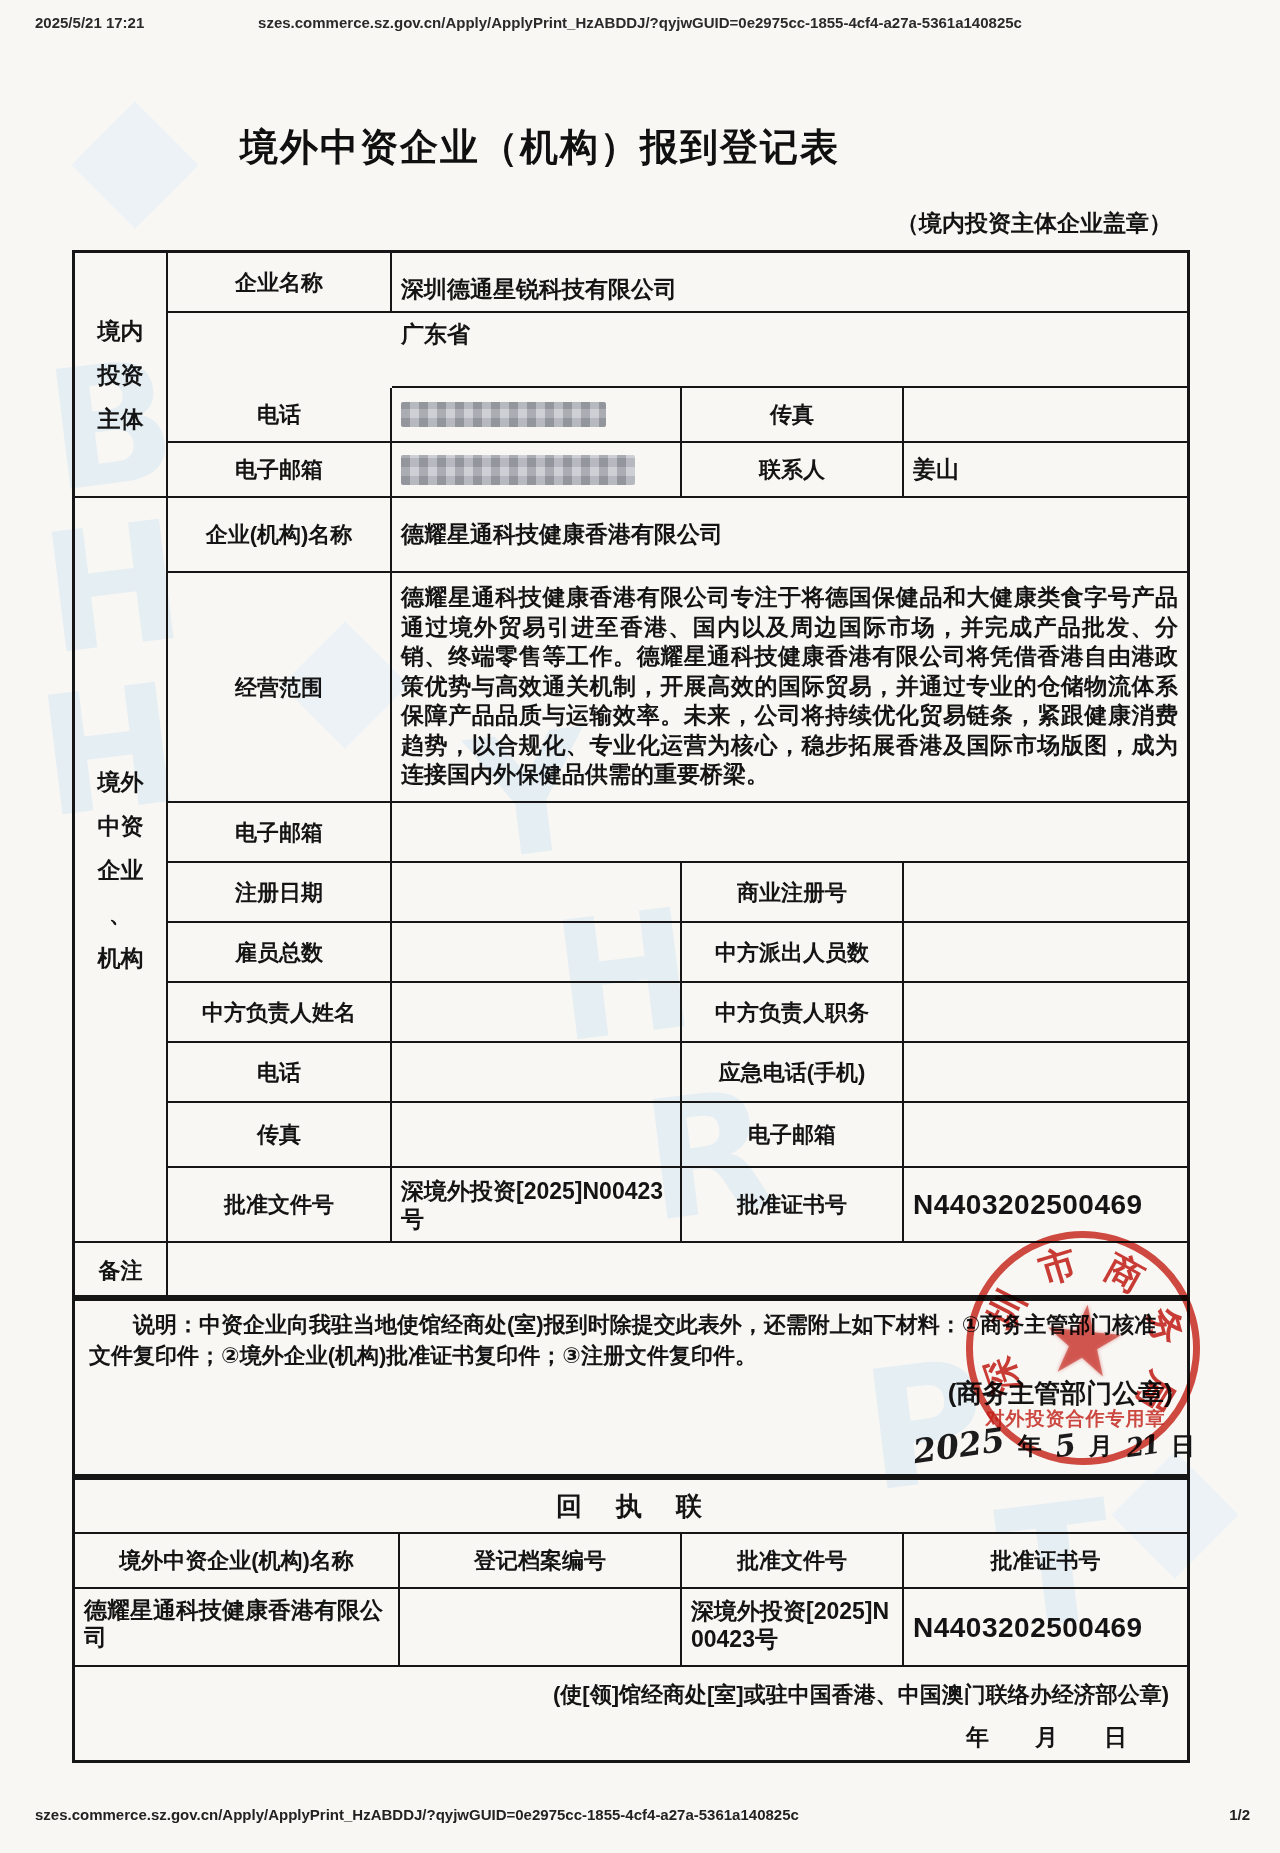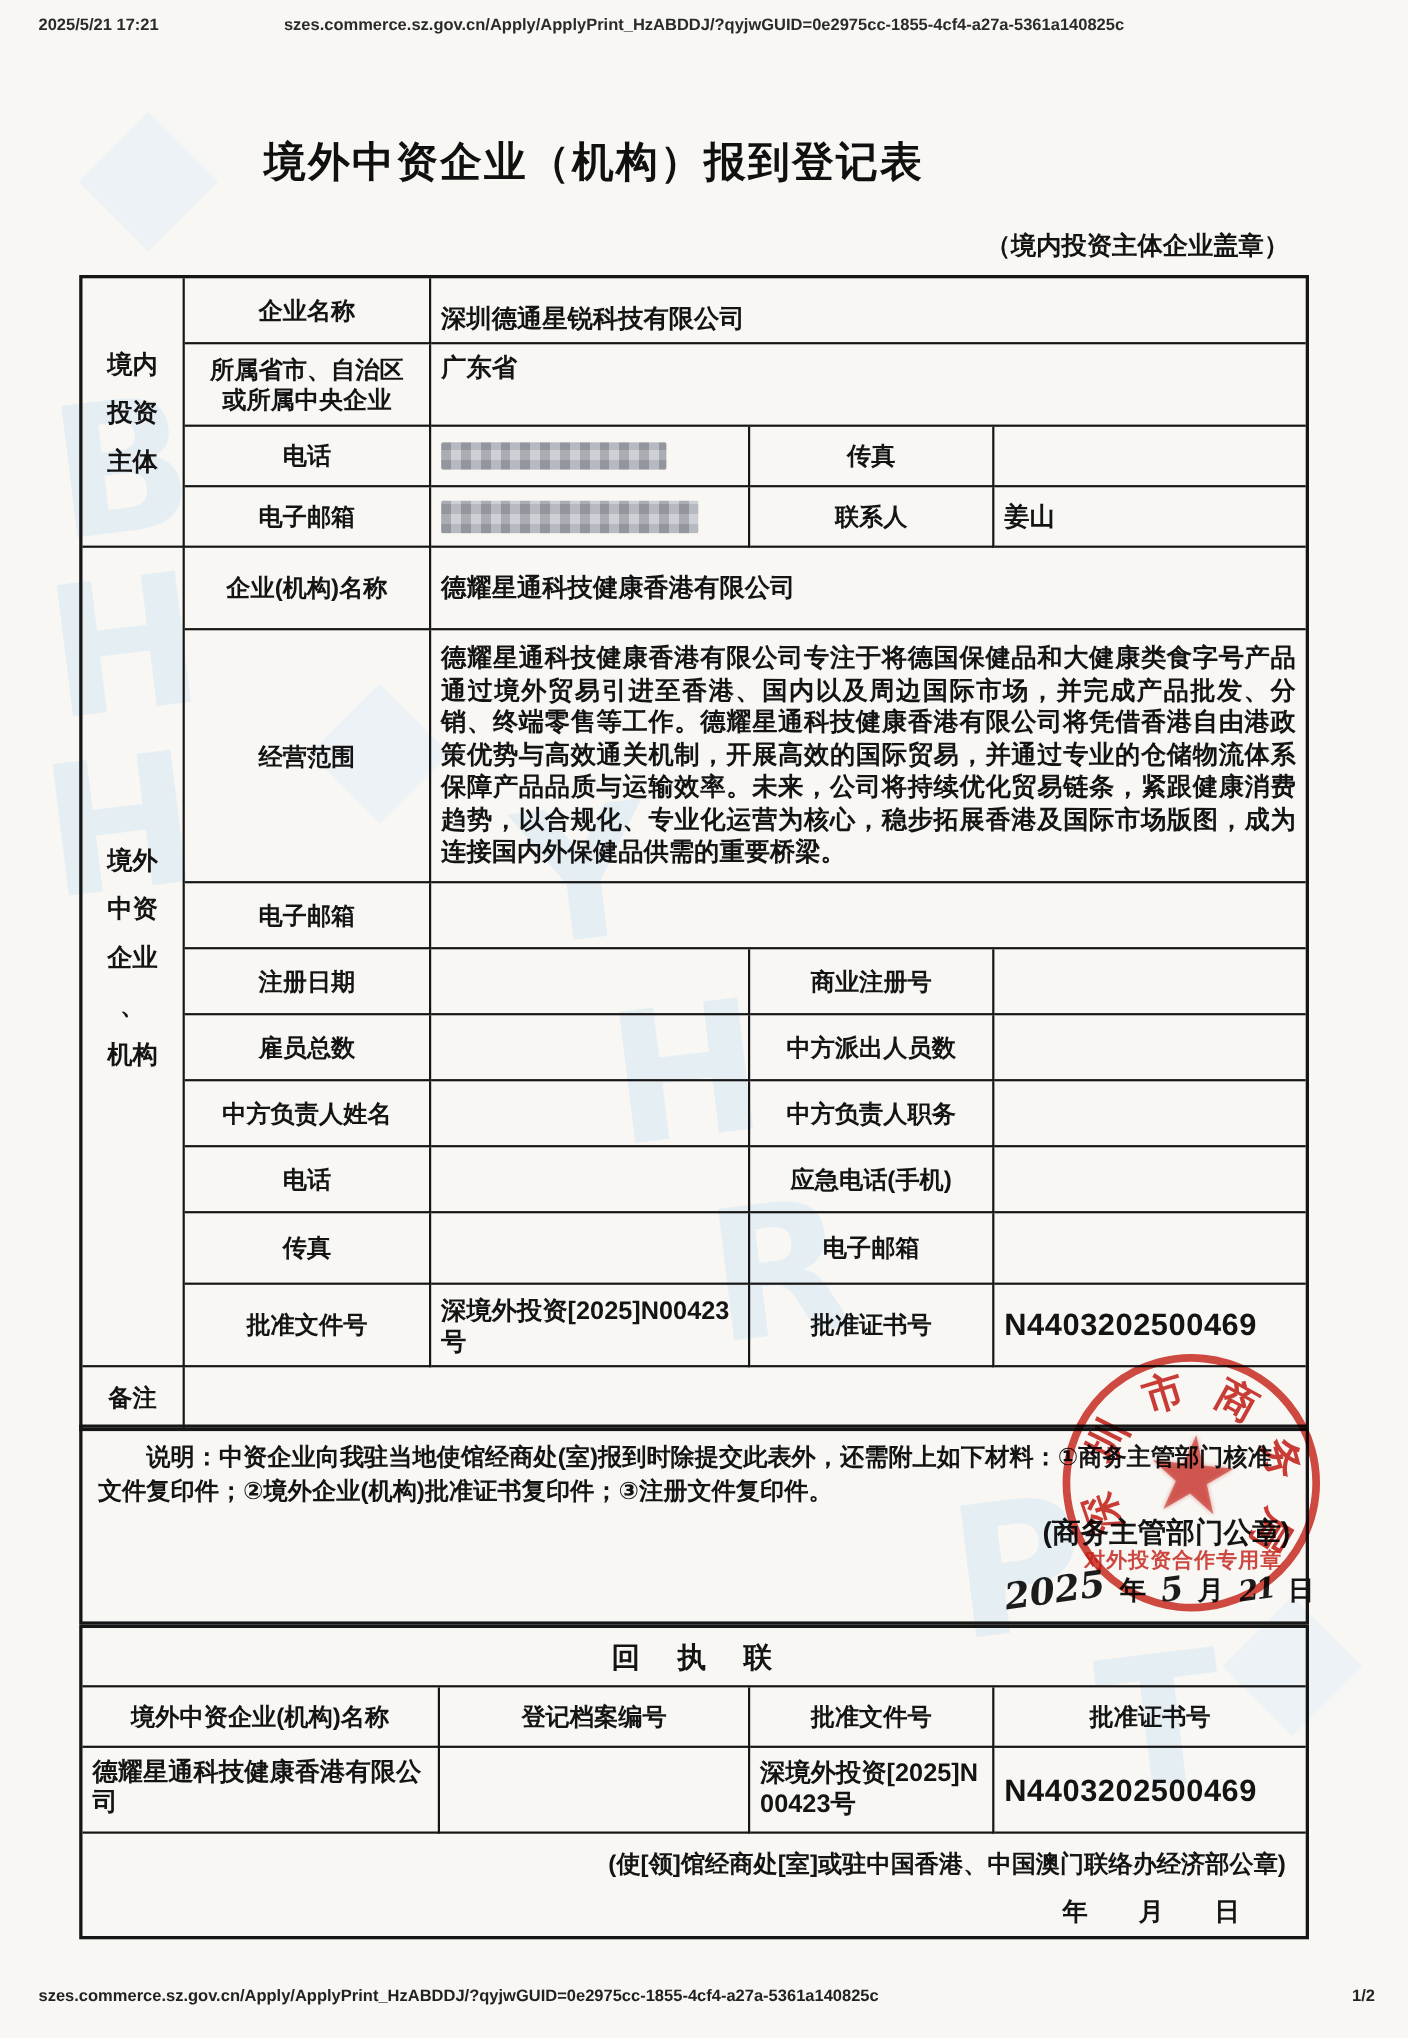--- a/index.html
+++ b/index.html
@@ -106,22 +106,20 @@
 
 <div class="ft">
 
   <div class="c vhead" style="grid-column:1;grid-row:1/5;">境内
 投资
 主体</div>
 
   <div class="c" style="grid-column:2;grid-row:1;">企业名称</div>
   <div class="c val lastcol" style="grid-column:3/6;grid-row:1;margin-top:15px;">深圳德通星锐科技有限公司</div>
 
-  <div class="c" style="grid-column:2;grid-row:2;">所属省市、自治区
-或所属中央企业</div>
   <div class="c val lastcol topalign" style="grid-column:3/6;grid-row:2;">广东省</div>
 
   <div class="c" style="grid-column:2;grid-row:3;">电话</div>
   <div class="c val" style="grid-column:3;grid-row:3;"><span class="mosaic phone"></span></div>
   <div class="c" style="grid-column:4;grid-row:3;">传真</div>
   <div class="c val lastcol" style="grid-column:5;grid-row:3;"></div>
 
   <div class="c" style="grid-column:2;grid-row:4;">电子邮箱</div>
   <div class="c val" style="grid-column:3;grid-row:4;"><span class="mosaic email"></span></div>
   <div class="c" style="grid-column:4;grid-row:4;text-align:right;">联系人</div>

